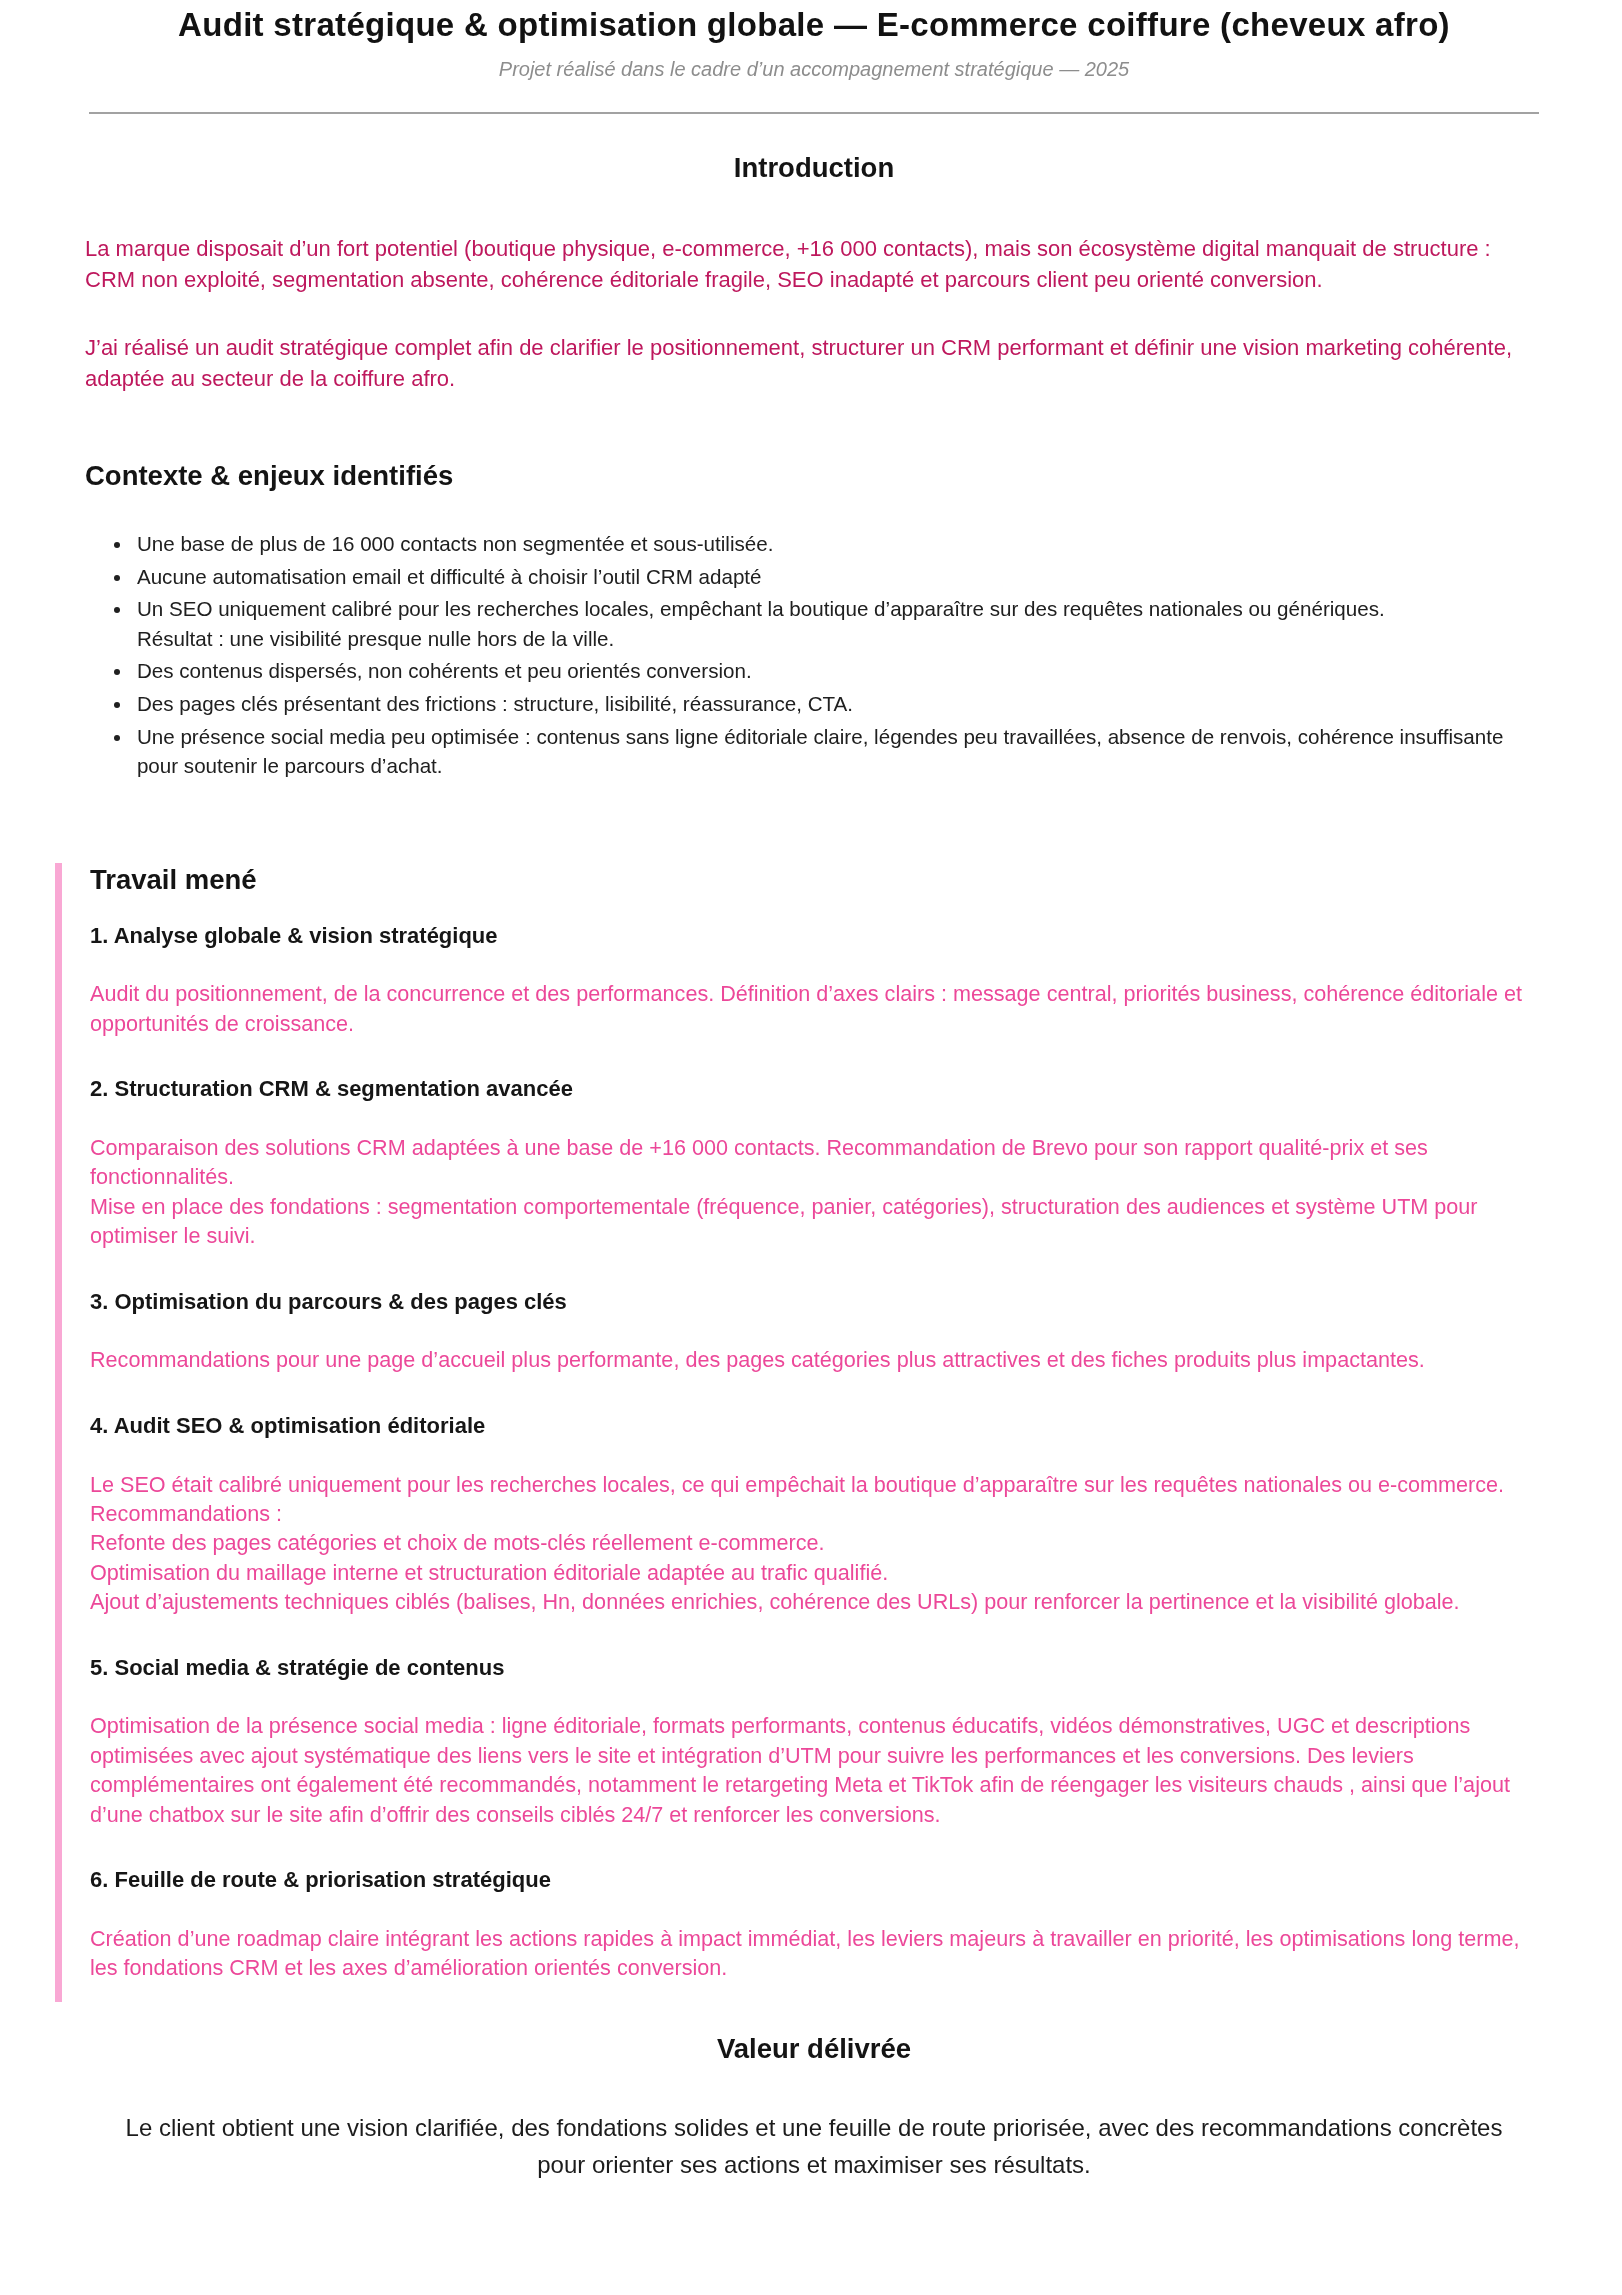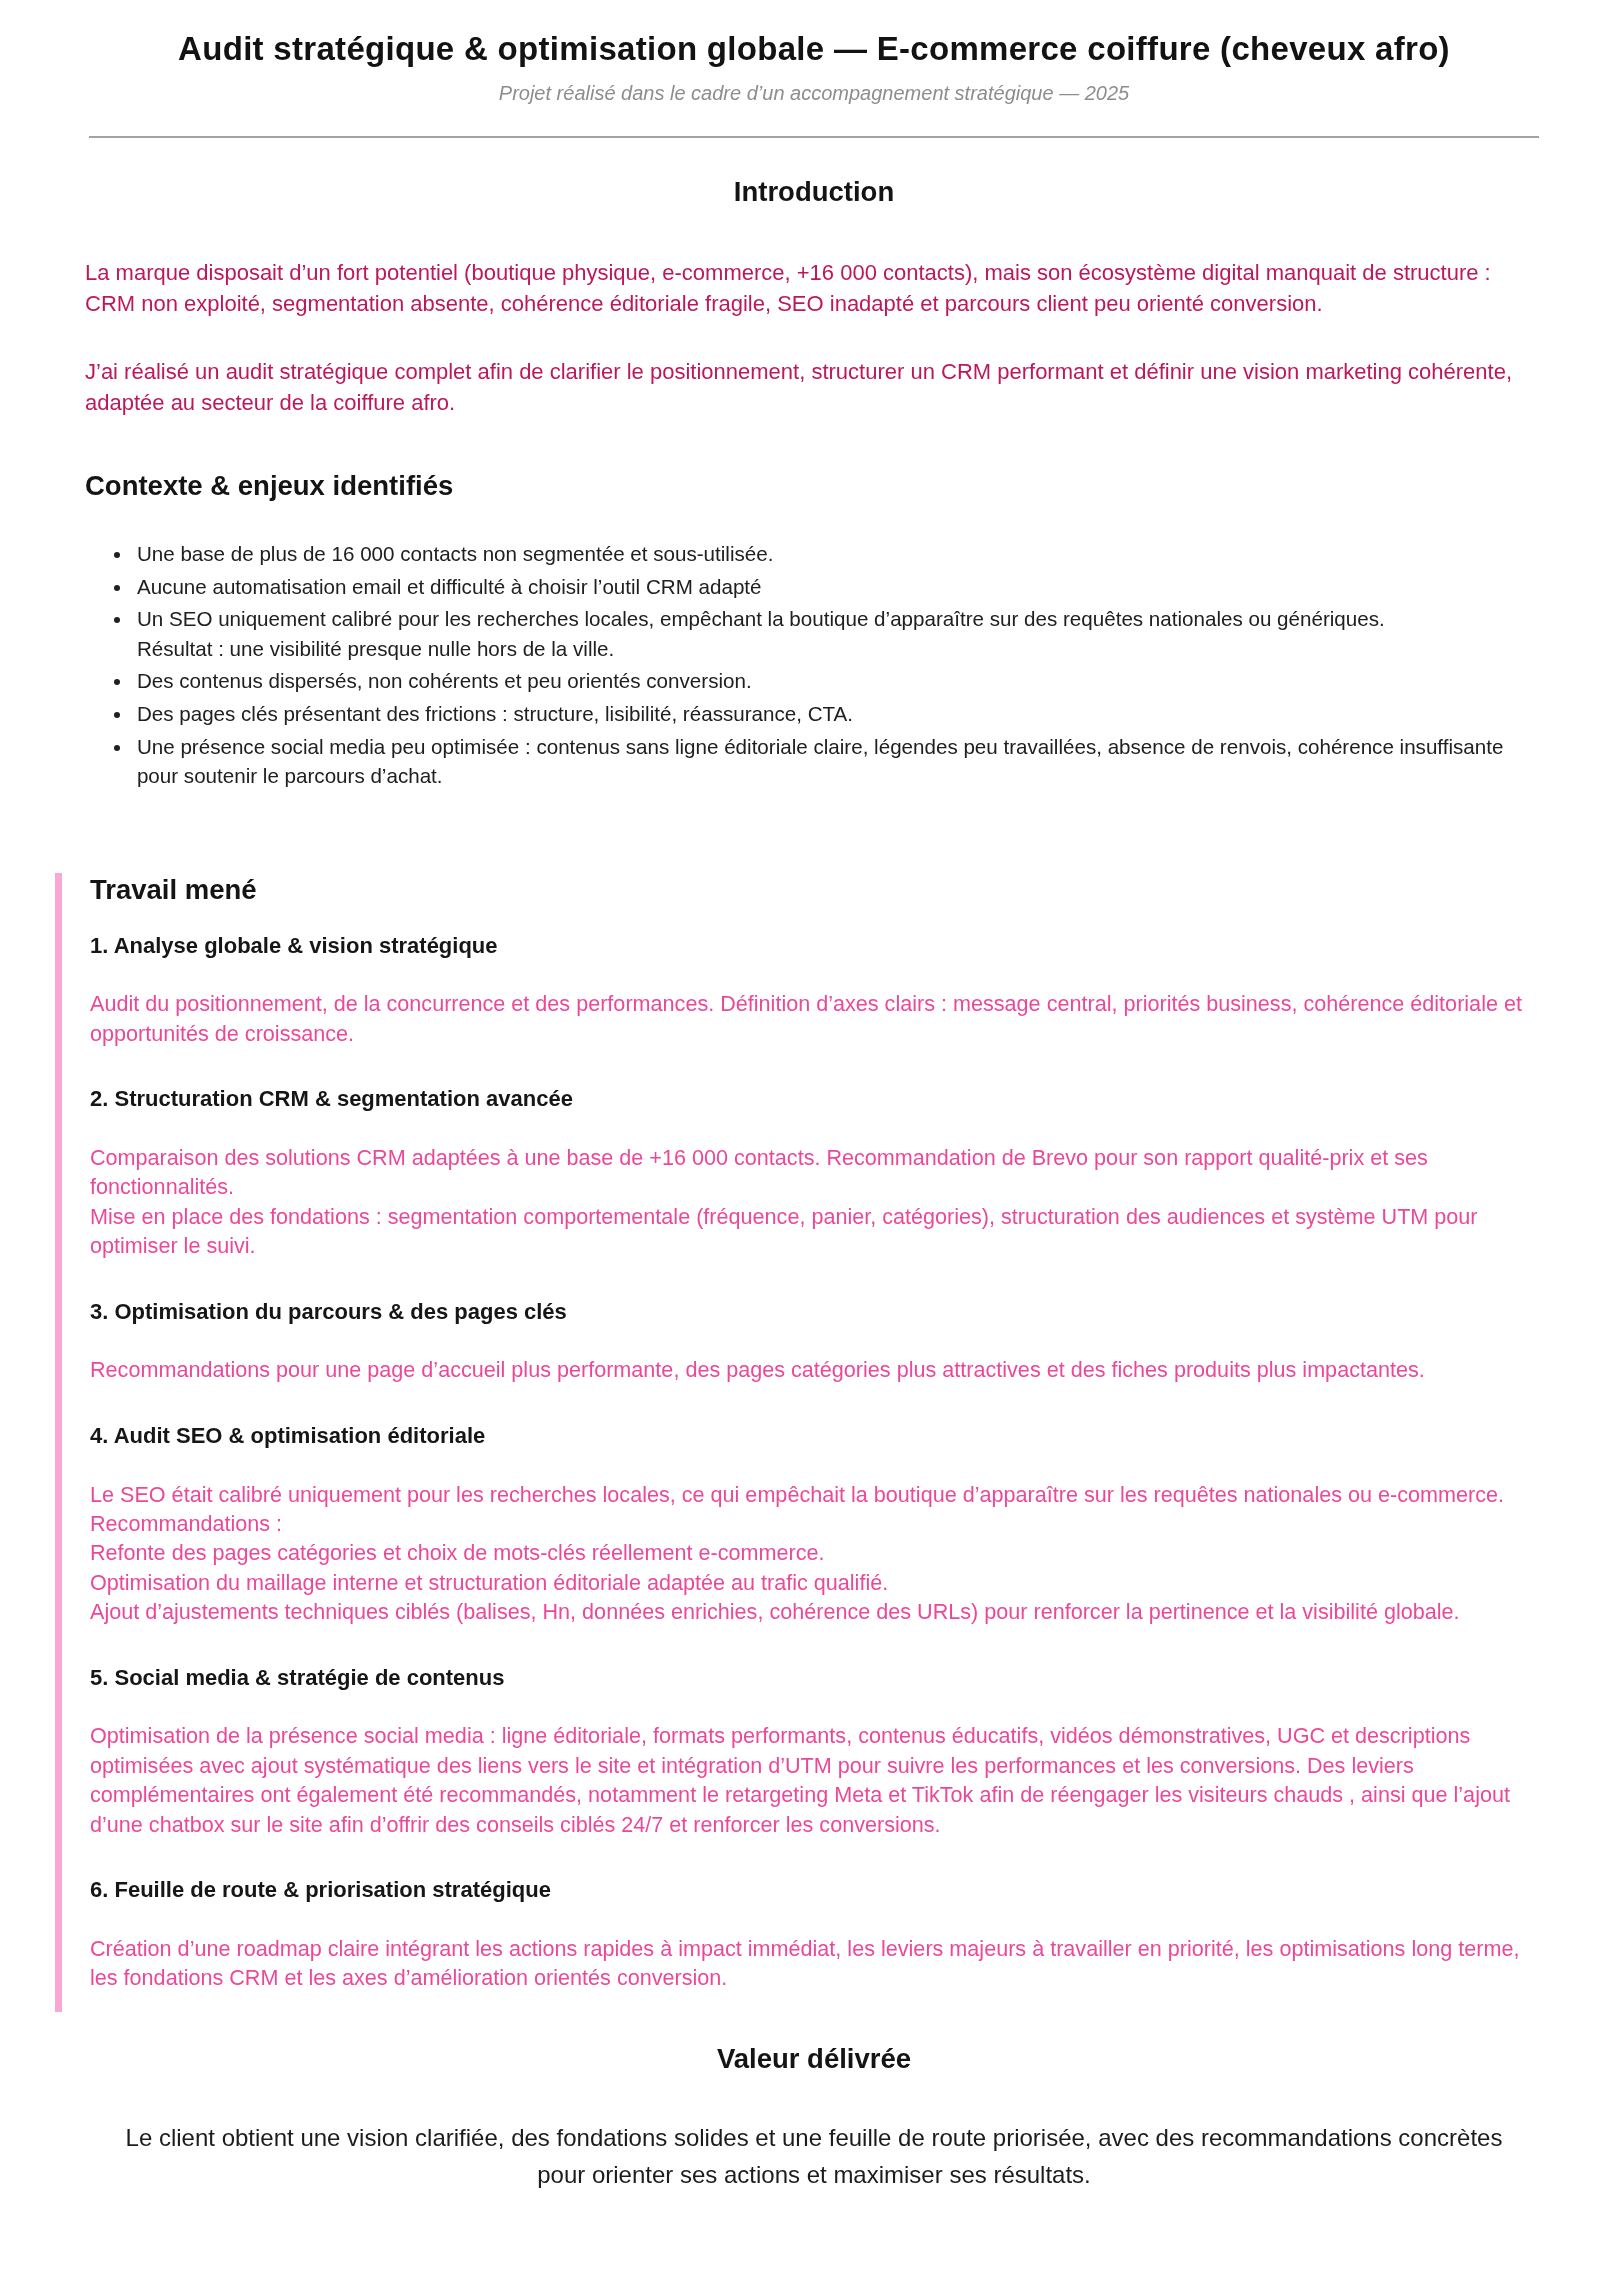--- a/index.html
+++ b/index.html
@@ -1,20 +1,20 @@
 <!DOCTYPE html>
 <html lang="fr" style="font-size:10.5px"><head>
 <meta charset="utf-8">
 <style>
   html, body { margin: 0; padding: 0; background: #ffffff; }
   body { width: 1623px; height: 2295px; overflow: hidden; }
   .page {
     box-sizing: border-box;
     width: 1623px; height: 2295px;
-    padding: 28px 80px 0 85px;
+    padding: 4px 80px 0 85px;
     font-family: "Liberation Sans", "DejaVu Sans", sans-serif;
     color: #1e1e1e;
     background: #ffffff;
   }
   
   .doc-header { text-align: center; }
   .doc-title {
     margin: 0;
     font-size: 33px;
     line-height: 1.3;
@@ -49,21 +49,21 @@
   .intro-heading { margin-top: 37px; }
   .intro-paragraph {
     margin: 0;
     font-size: 22px;
     line-height: 31px;
     color: #be185d;
   }
   .intro-paragraph.p-first { margin-top: 48px; }
   .intro-paragraph.p-second { margin-top: 37px; }
   
-  .context-heading { margin-top: 51px; }
+  .context-heading { margin-top: 65px; }
   .bullet-list {
     margin: 35px 0 0;
     padding: 0 0 0 48px;
     list-style: disc outside;
   }
   .bullet-item {
     font-size: 20.6px;
     line-height: 29.4px;
     color: #202020;
     margin: 0 0 3.3px;

